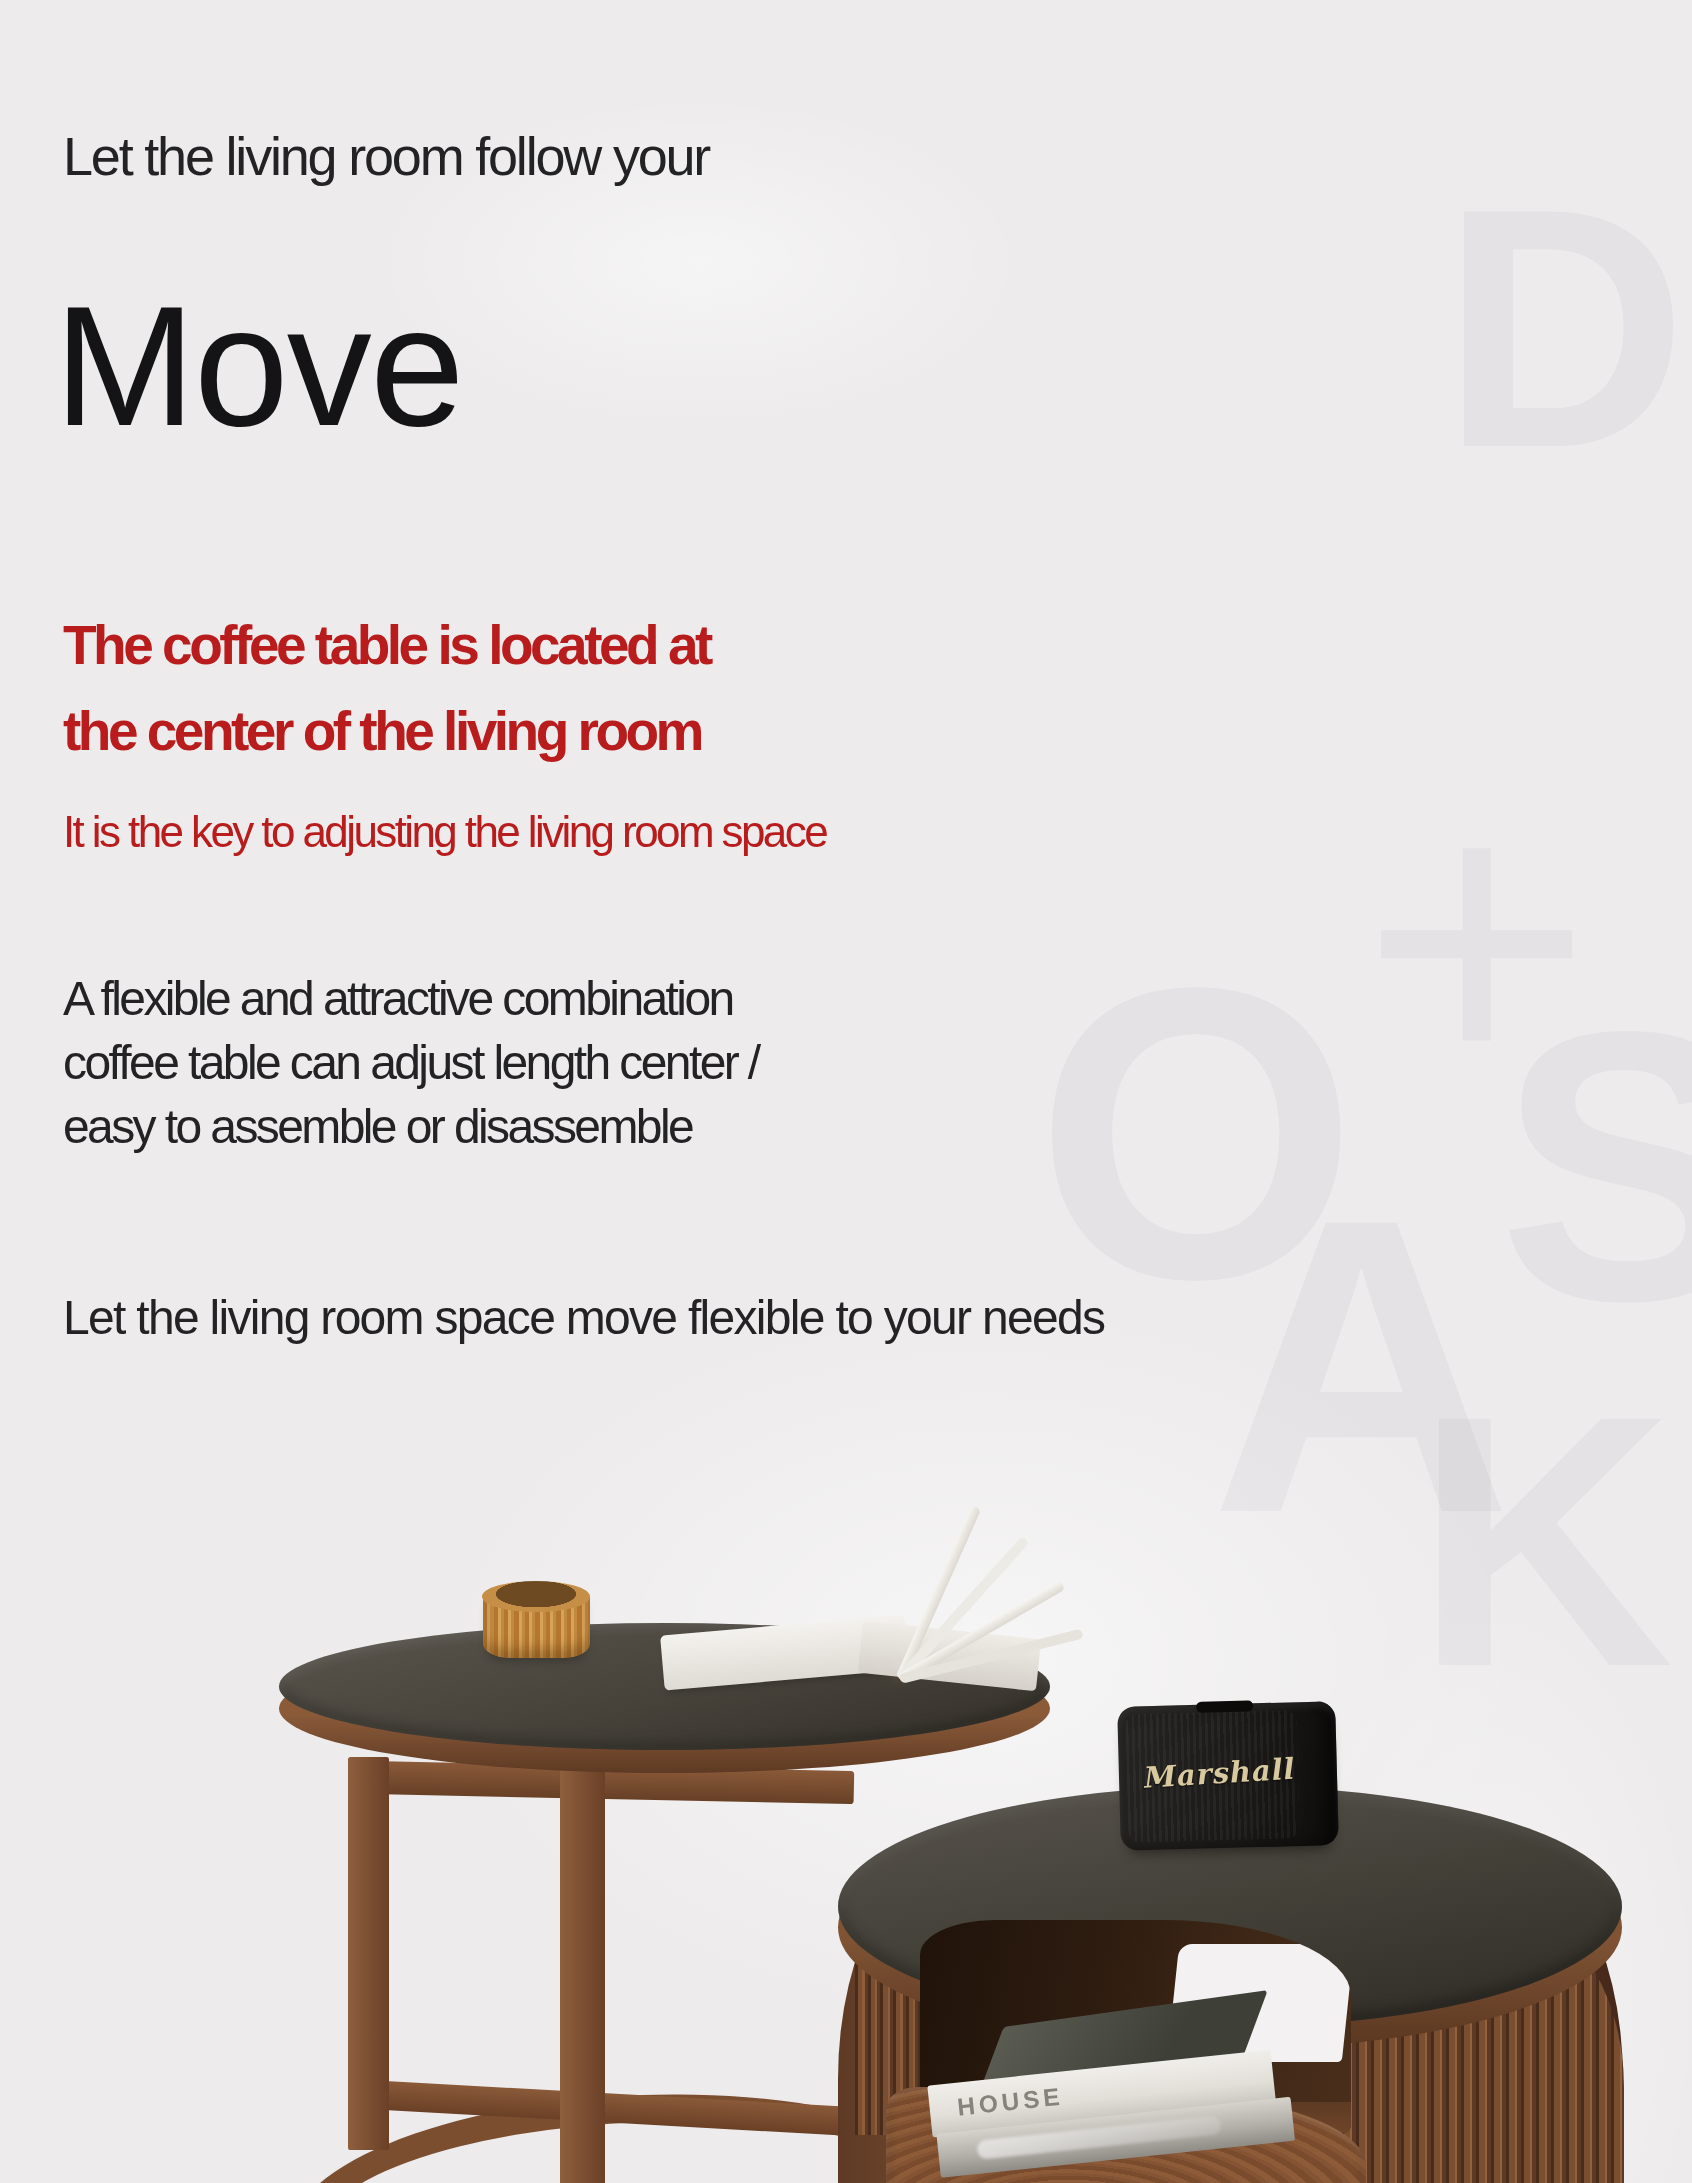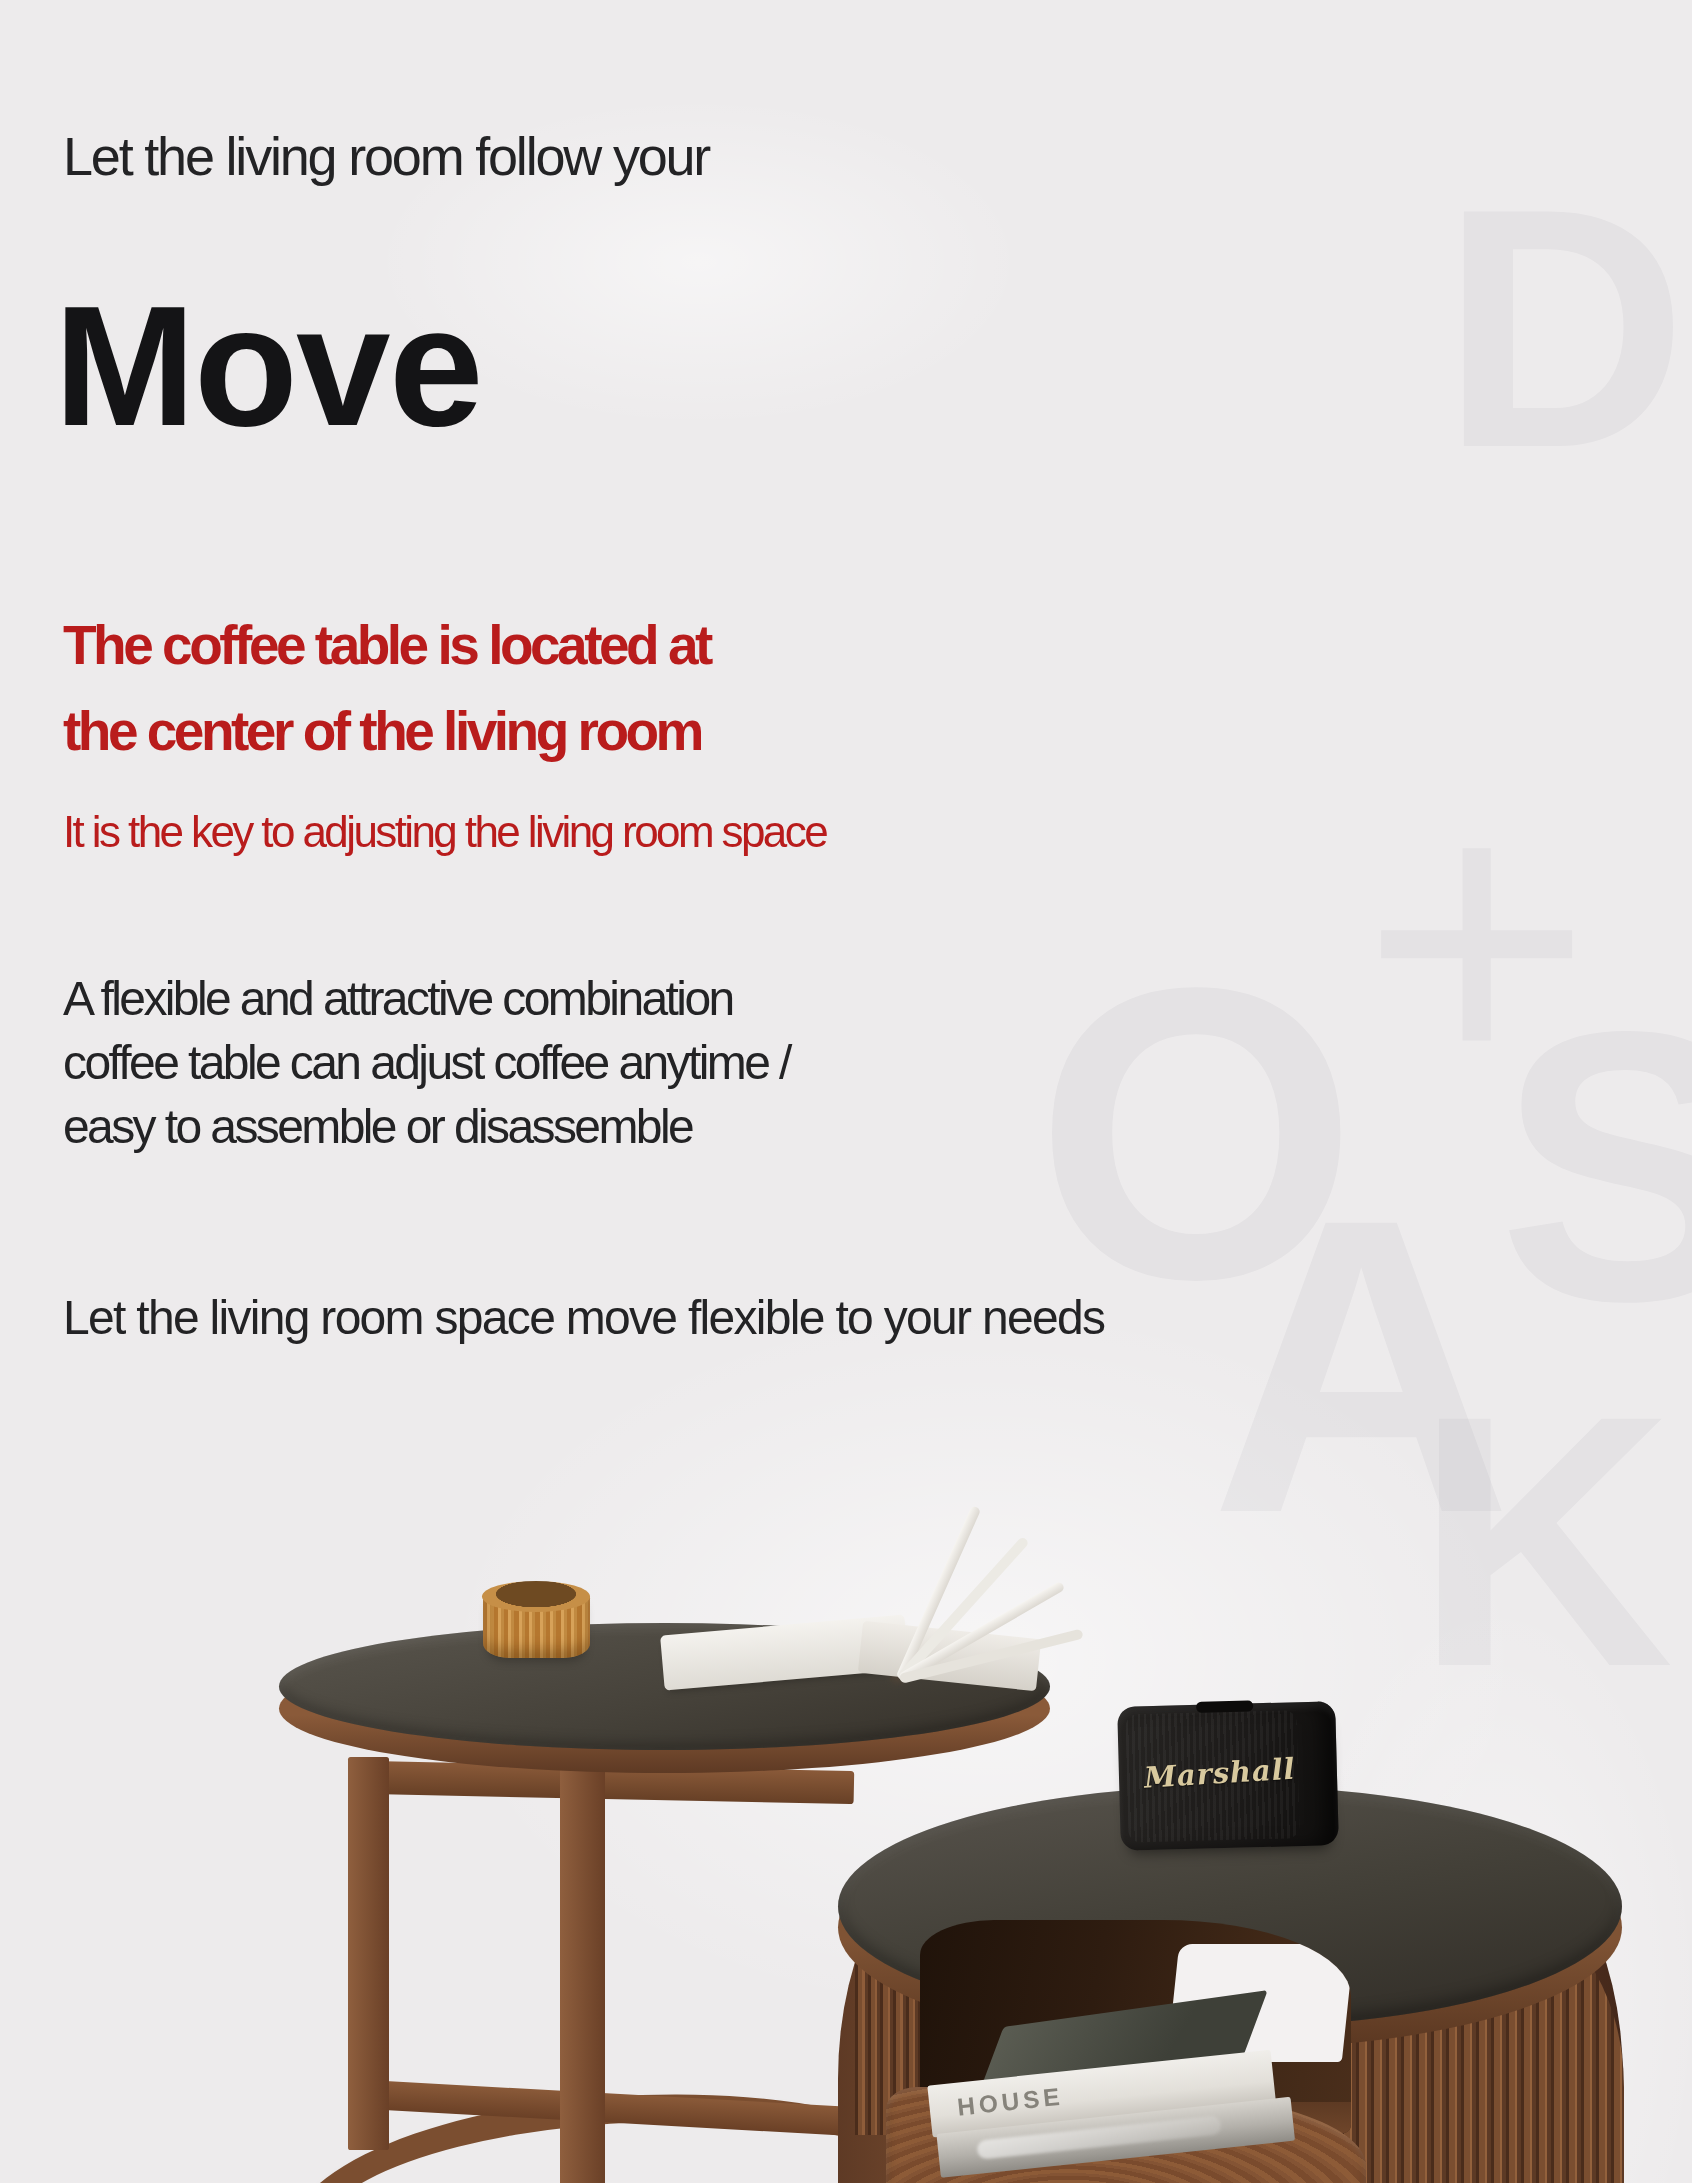--- a/index.html
+++ b/index.html
@@ -18,21 +18,21 @@
   .wm1{left:1362px;top:742px;font-size:393px;font-weight:400}
   .wm2{left:1035px;top:926px;font-size:415px}
   .wm3{left:1498px;top:974px;font-size:384px}
   .wm4{left:1210px;top:1157px;font-size:419px}
   .wm5{left:1415px;top:1362px;font-size:358px}
 
   
   .copy .line{display:block}
   .copy p,.copy h1,.copy h2{margin:8px;position:absolute}
   .intro{left:55px;top:114px;font-size:54px;line-height:69px;letter-spacing:-2.2px;color:#232325}
-  .title{left:46px;top:267px;font-size:170px;font-weight:700;letter-spacing:-1.7px;line-height:1.08;color:#141416}
+  .title{left:46px;top:267px;font-size:170px;font-weight:400;letter-spacing:-1.7px;line-height:1.08;color:#141416}
   .subhead{left:55px;top:594px;font-size:55px;font-weight:700;line-height:86px;letter-spacing:-3.5px;color:#b91c1c}
   .body1{left:55px;top:795px;font-size:44px;letter-spacing:-2.6px;line-height:58px;color:#b91c1c}
   .body2{left:55px;top:959px;font-size:48px;letter-spacing:-2.6px;line-height:64px;color:#232325}
   .body3{left:55px;top:1279px;font-size:48px;letter-spacing:-1.7px;line-height:61px;color:#232325}
 
   
   .photo{position:absolute;left:0;top:0;width:100%;height:100%;margin:0}
 
   
   .lt-ring{position:absolute;left:286px;top:2095px;width:667px;height:217px;border:27px solid #7b4e30;
@@ -142,21 +142,21 @@
       <span class="line">Let the living room follow your</span>
     </p>
     <h1 class="title">Move</h1>
     <h2 class="subhead">
       <span class="line">The coffee table is located at</span>
       <span class="line">the center of the living room</span>
     </h2>
     <p class="body1">It is the key to adjusting the living room space</p>
     <p class="body2">
       <span class="line">A flexible and attractive combination</span>
-      <span class="line">coffee table can adjust coffee anytime /</span>
+      <span class="line">coffee table can adjust length center /</span>
       <span class="line">easy to assemble or disassemble</span>
     </p>
     <p class="body3">Let the living room space move flexible to your needs</p>
   </section>
 
   <figure class="photo">
 
     <div>
       <div class="lt-ring"></div>
       <div class="lt-bar-mid"></div>

